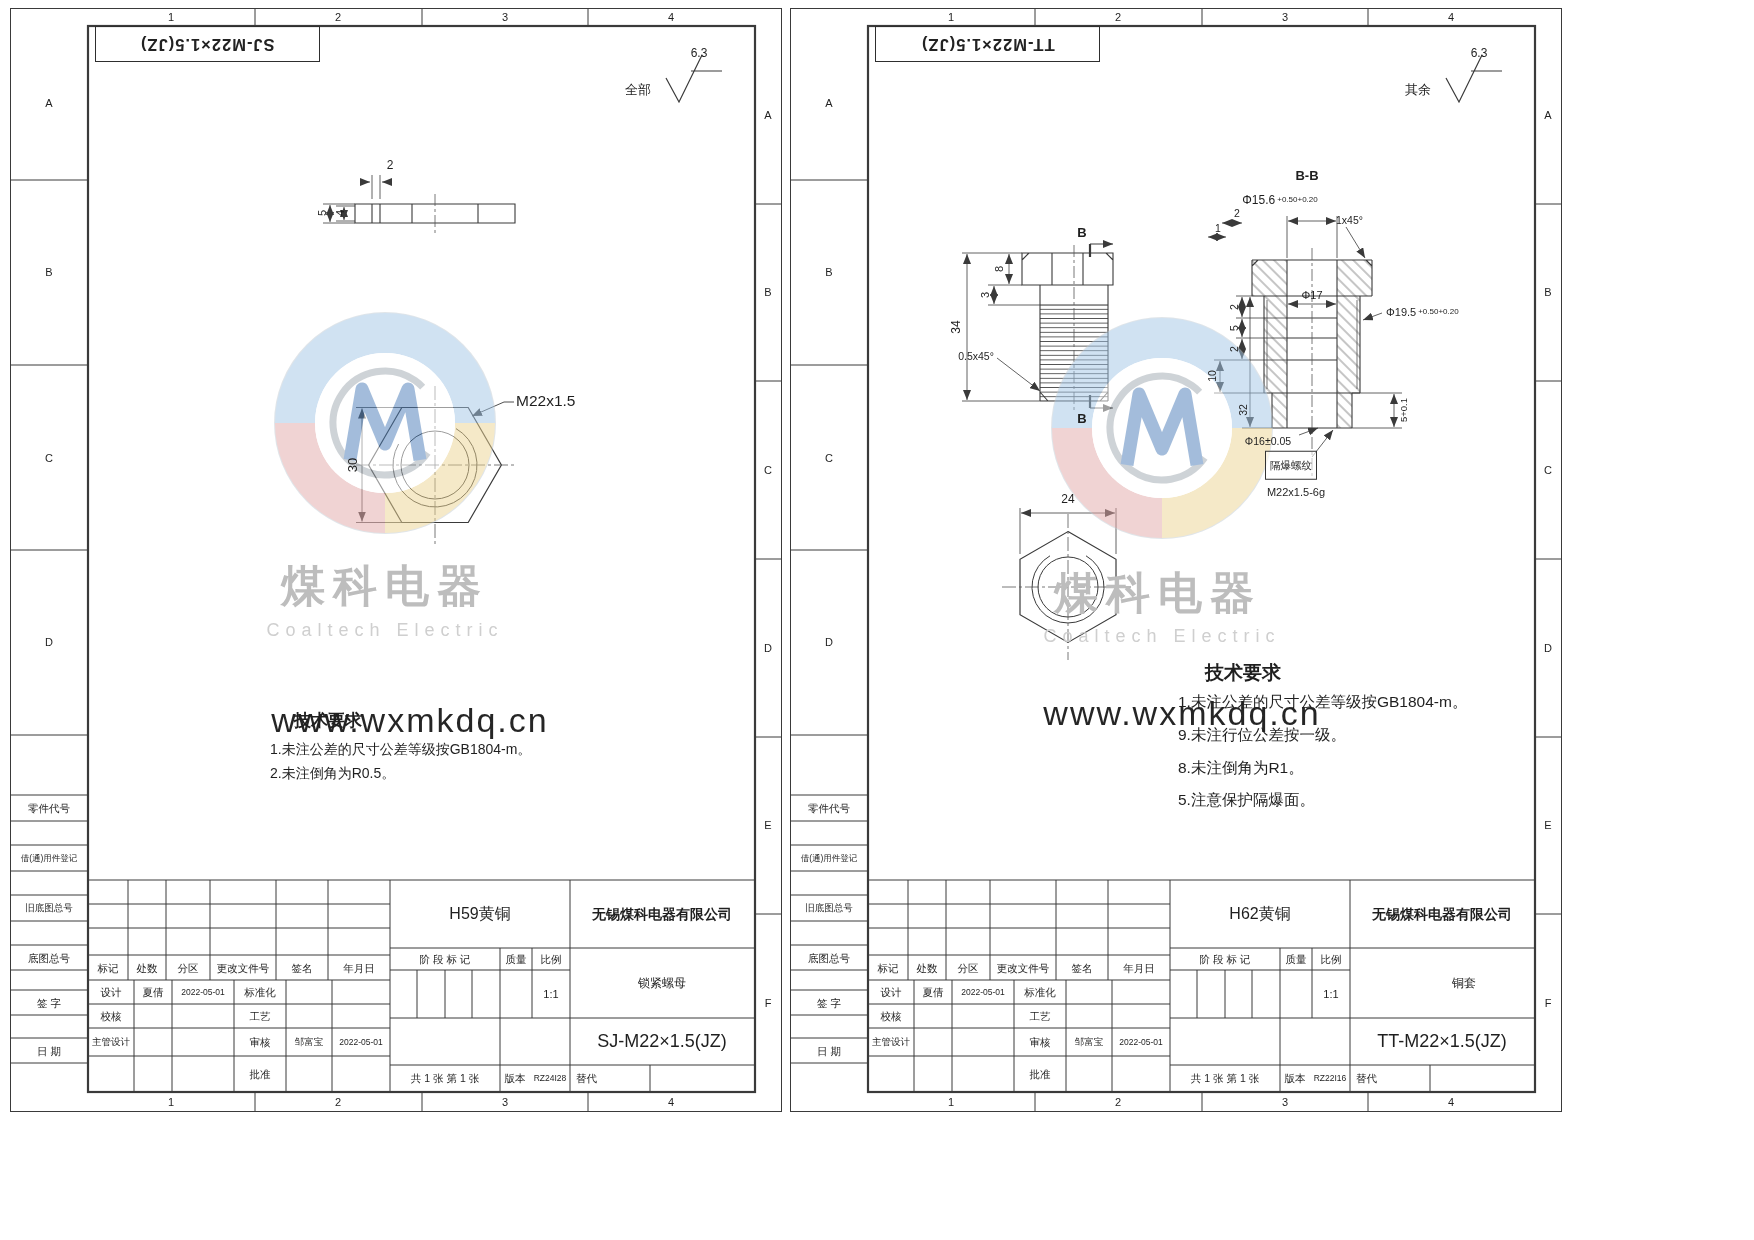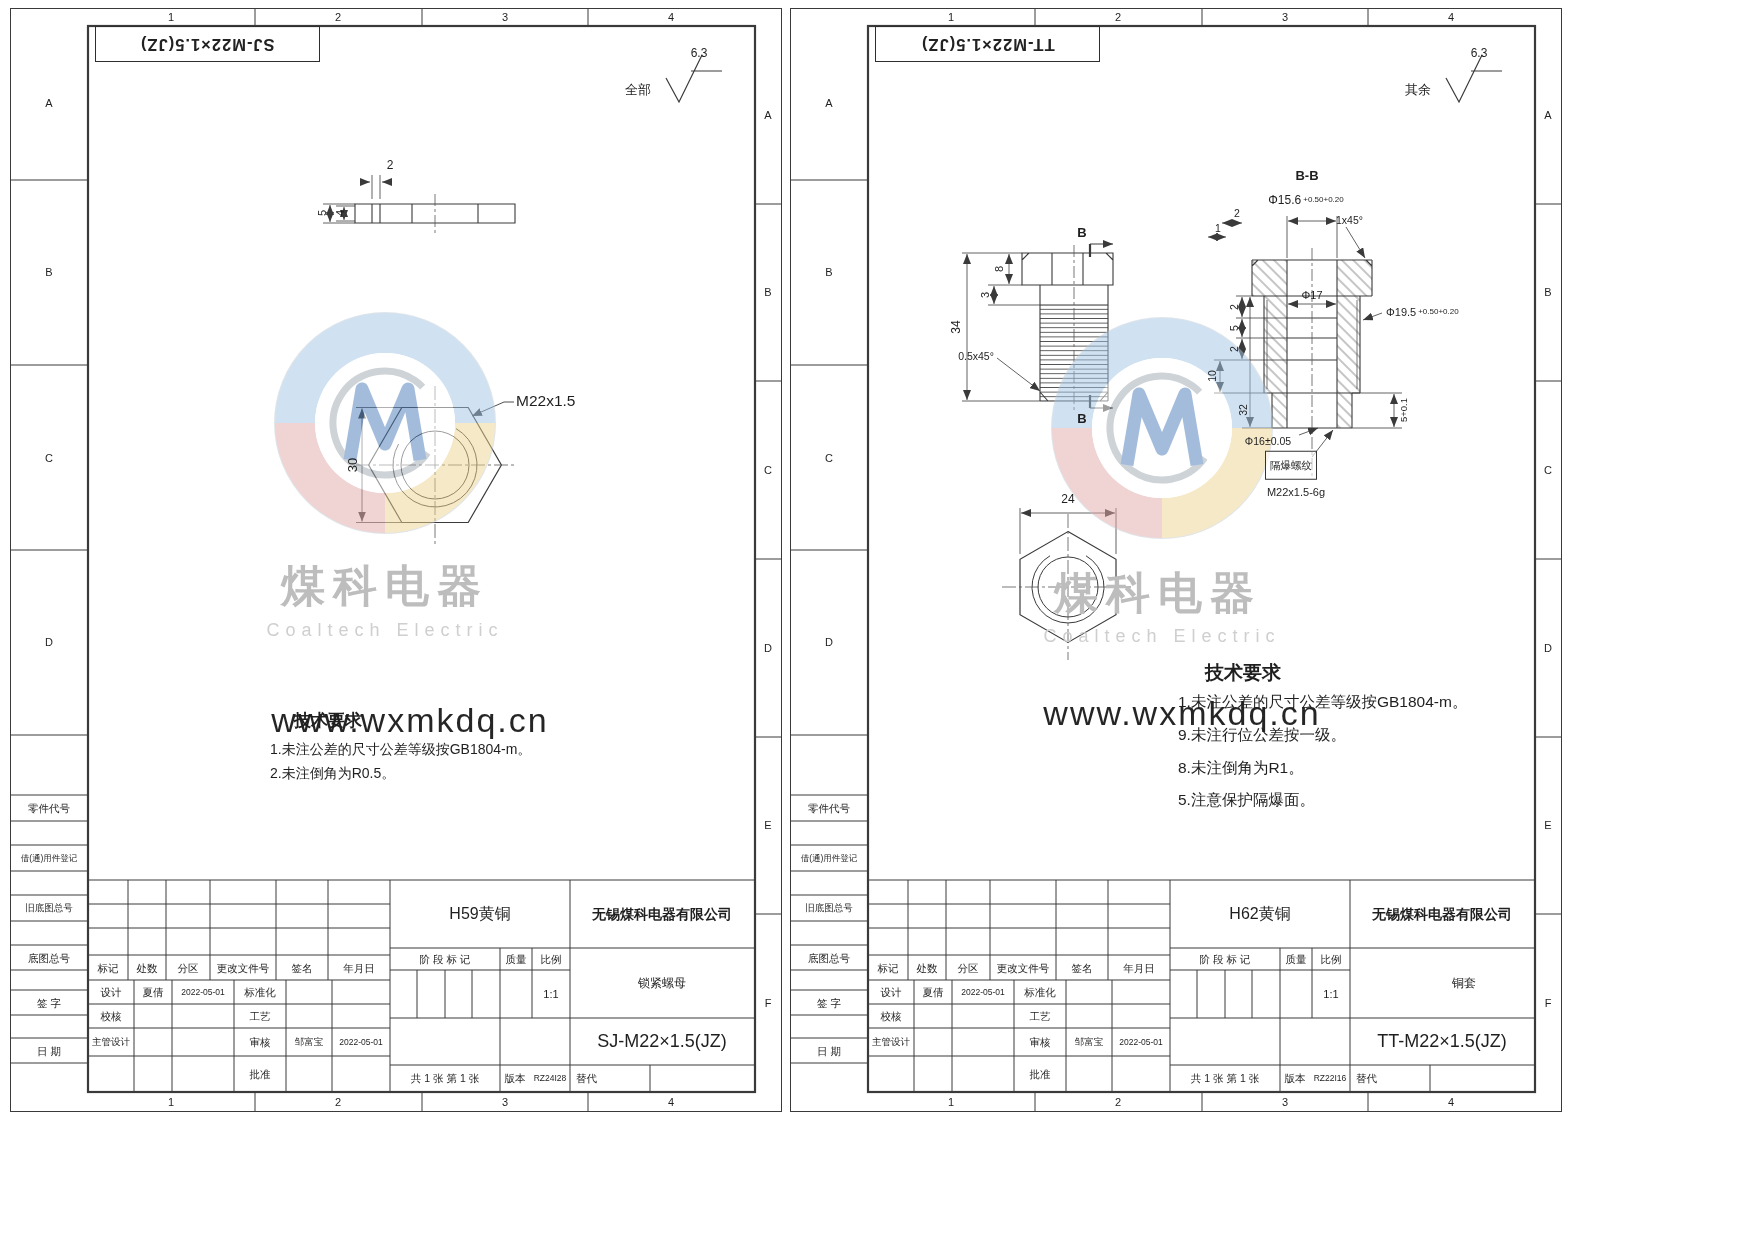--- a/index.html
+++ b/index.html
@@ -284,21 +284,21 @@
   <div class="t wm c wm-url" style="left:392px;top:705px">www.wxmkdq.cn</div>
 
   <div class="t rot f12" style="left:166px;top:319px">34</div>
   <div class="t rot f11" style="left:209px;top:261px">8</div>
   <div class="t rot f11" style="left:195px;top:287px">3</div>
   <div class="t c f10" style="left:186px;top:348px">0.5x45°</div>
   <div class="t c f13 sb" style="left:292px;top:224px">B</div>
   <div class="t c f13 sb" style="left:292px;top:410px">B</div>
 
   <div class="t c f13 sb" style="left:517px;top:167px">B-B</div>
-  <div class="t c" style="left:516px;top:191px">
+  <div class="t c" style="left:490px;top:191px">
     <span class="tol">
         <span class="f12">Φ15.6</span>
         <span class="tolstack">
           <span>+0.50</span>
           <span>+0.20</span>
         </span>
       </span>
   </div>
   <div class="t c f10" style="left:447px;top:205px">2</div>
   <div class="t c f10" style="left:428px;top:220px">1</div>

